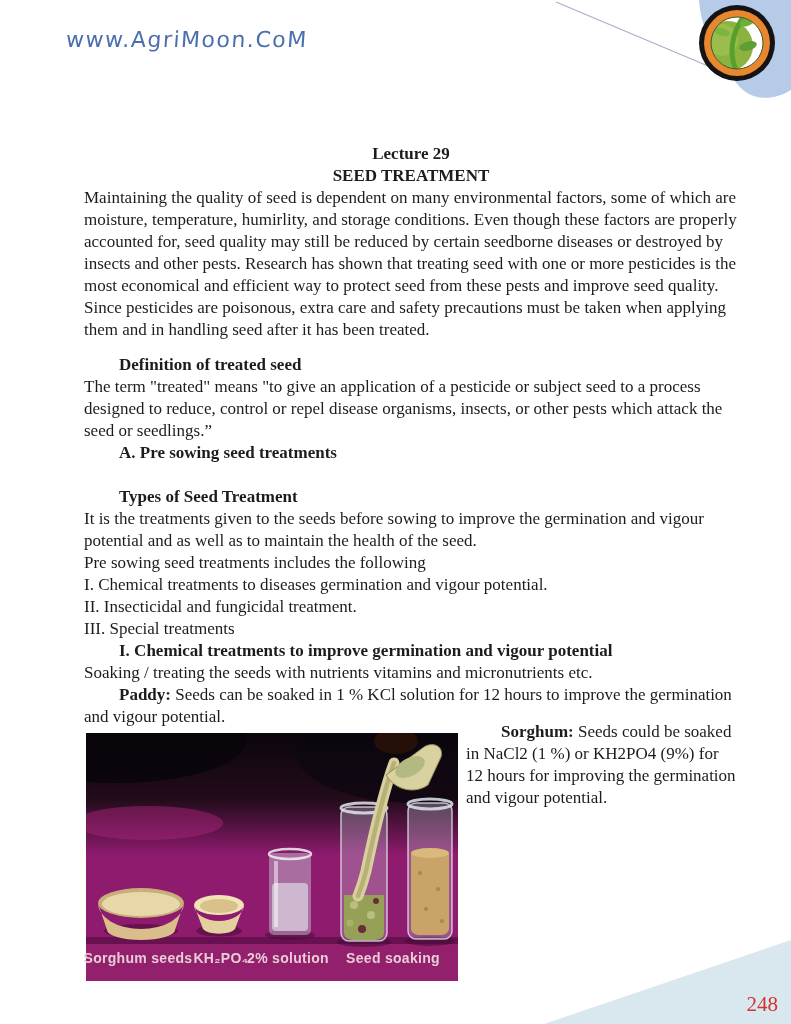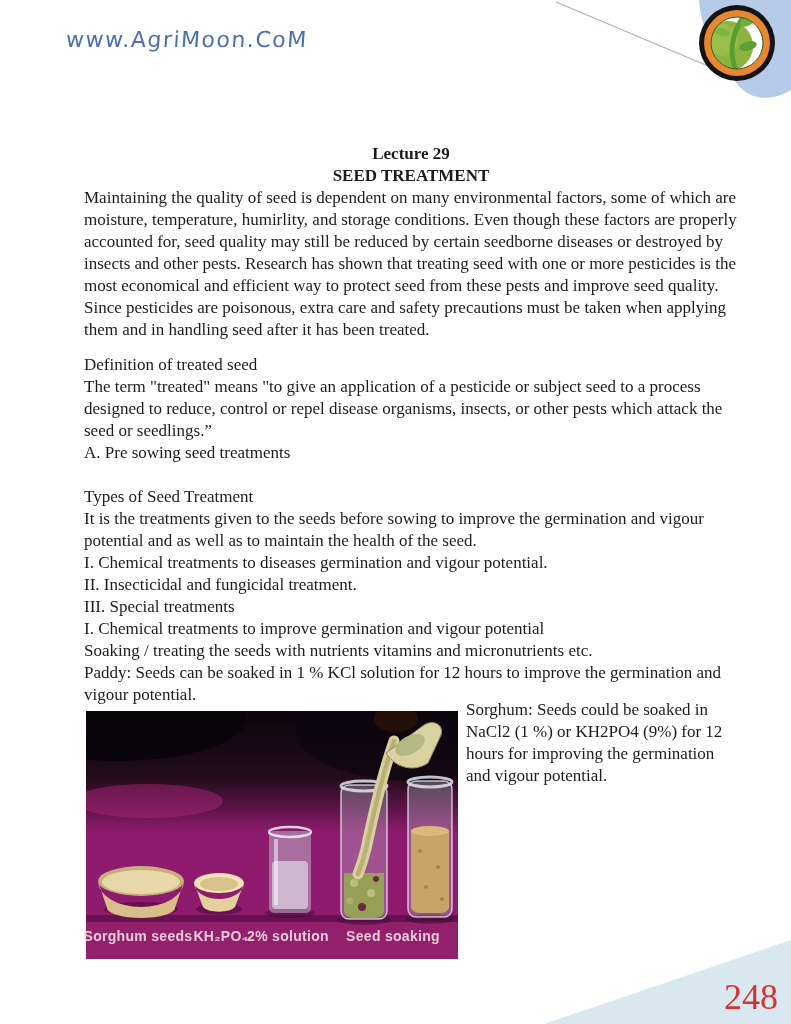--- a/index.html
+++ b/index.html
@@ -21,42 +21,42 @@
     color: #4d6fae; font-weight: 500;
     transform: skewX(-4deg);
   }
   .header-art { position: absolute; top: 0; left: 0; pointer-events: none; }
   
   .content {
     position: absolute; left: 84px; top: 143px; width: 654px;
     font-size: 17px; line-height: 22px;
   }
   .t-center { text-align: center; font-weight: bold; }
-  .bold { font-weight: normal; }
+  .bold { font-weight: bold; margin-left: 35px; }
   .mt-sm { margin-top: 13px; }
   .mt-lg { margin-top: 22px; }
   
   .figure-row { display: flex; margin-top: 5px; }
   .figure {
     position: relative; width: 372px; height: 248px;
     flex: 0 0 372px; margin-left: 2px;
   }
   .figure svg { display: block; }
   .fig-label {
     position: absolute; bottom: 12px; transform: translateX(-50%);
     font-family: "Liberation Sans", sans-serif;
     font-size: 14px; font-weight: bold; color: #e9ccd6;
     white-space: nowrap; letter-spacing: .3px;
   }
   .sorghum-note { width: 276px; margin-left: 8px; margin-top: -12px; }
   
   .corner-art { position: absolute; left: 0; bottom: 0; pointer-events: none; }
   .page-number {
     position: absolute; right: 13px; bottom: 9px;
-    font-size: 36px; color: #d23232; line-height: 1;
+    font-size: 21px; color: #d23232; line-height: 1;
     font-family: "Liberation Serif", serif;
   }
 </style>
 </head>
 <body>
 
 <div class="page">
 
   <svg class="header-art" width="791" height="118" viewBox="0 0 791 118">
     <path d="M699,0 L791,0 L791,90 C772,102 750,100 738,85 C715,57 701,29 699,0 Z" fill="#b5cbe8"></path>
@@ -87,20 +87,21 @@
     <div class="t-center">SEED TREATMENT</div>
 
     <p>Maintaining the quality of seed is dependent on many environmental factors, some of which are moisture, temperature, humirlity, and storage conditions. Even though these factors are properly accounted for, seed quality may still be reduced by certain seedborne diseases or destroyed by insects and other pests. Research has shown that treating seed with one or more pesticides is the most economical and efficient way to protect seed from these pests and improve seed quality. Since pesticides are poisonous, extra care and safety precautions must be taken when applying them and in handling seed after it has been treated.</p>
 
     <div class="bold mt-sm">Definition of treated seed</div>
     <p>The term "treated" means "to give an application of a pesticide or subject seed to a process designed to reduce, control or repel disease organisms, insects, or other pests which attack the seed or seedlings.”</p>
 
     <div class="bold">A. Pre sowing seed treatments</div>
     <div class="bold mt-lg">Types of Seed Treatment</div>
     <p>It is the treatments given to the seeds before sowing to improve the germination and vigour potential and as well as to maintain the health of the seed.</p>
+    <div>Pre sowing seed treatments includes the following</div>
     <div>I. Chemical treatments to diseases germination and vigour potential.</div>
     <div>II. Insecticidal and fungicidal treatment.</div>
     <div>III. Special treatments</div>
 
     <div class="bold">I. Chemical treatments to improve germination and vigour potential</div>
     <div>Soaking /  treating the seeds with nutrients vitamins and micronutrients etc.</div>
 
     <p><span class="bold">Paddy:</span><span> Seeds can be soaked in 1 % KCl solution for 12 hours to improve the germination and vigour potential.</span></p>
 
     <div class="figure-row">

